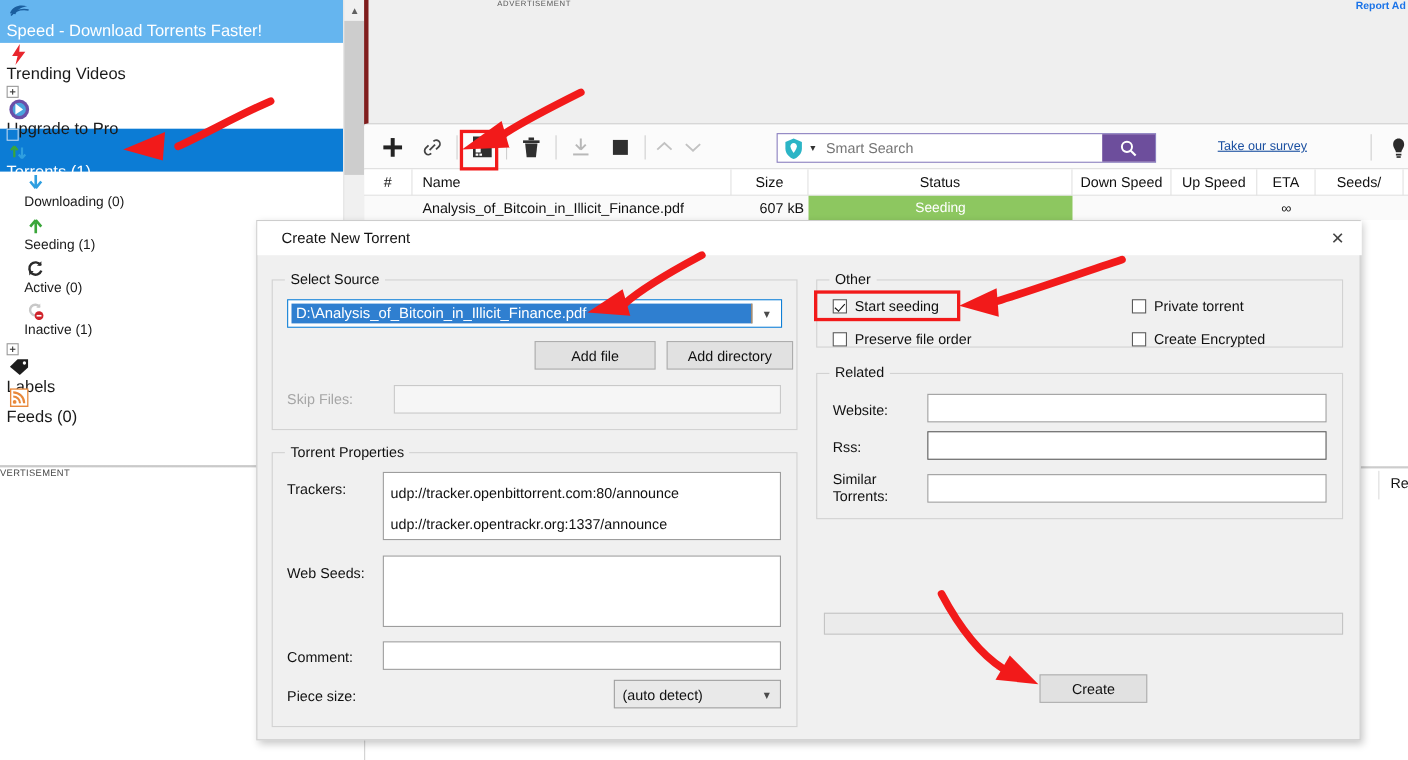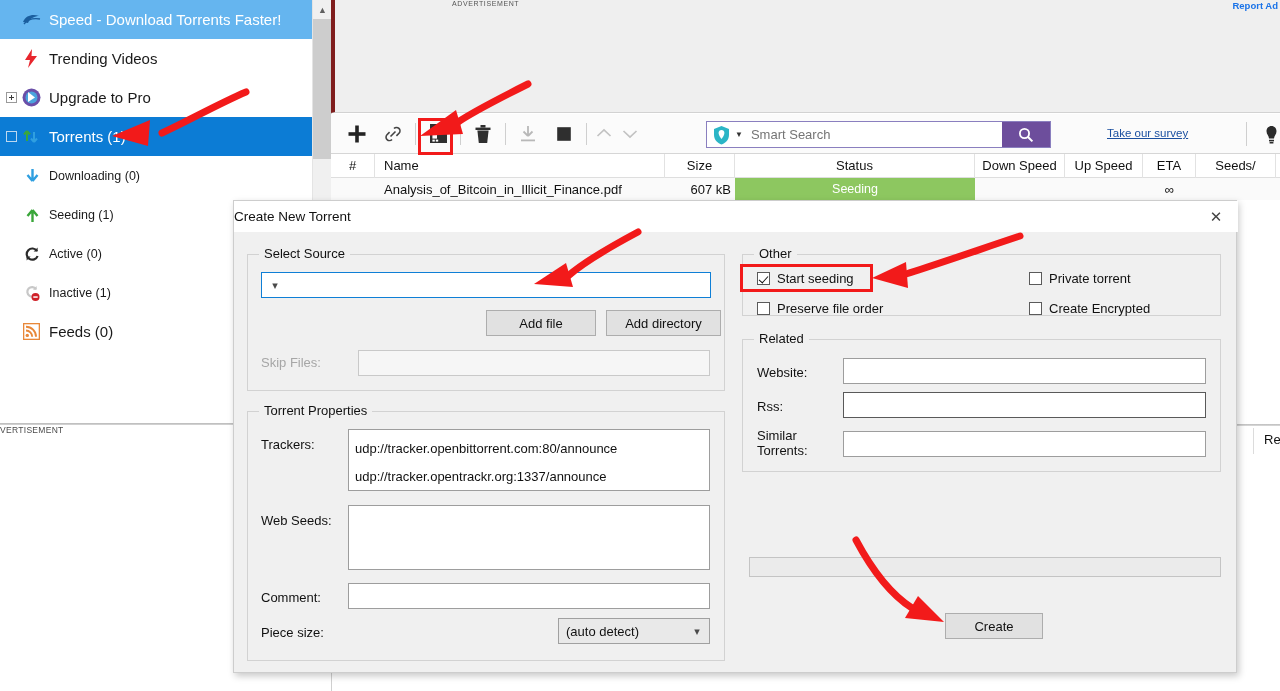--- a/index.html
+++ b/index.html
@@ -11,23 +11,23 @@
     background: #ffffff;
   }
   #root { position: relative; width: 1280px; height: 691px; }
 
   
   #sidebar {
     position: absolute; left: 0; top: 0; width: 312px; height: 424px;
     background: #ffffff; overflow: hidden;
   }
   .side-row {
-    display: flex; align-items: center;
+    display: flex; align-items: flex-start;
     height: 39px; padding-left: 6px;
-    font-size: 15px; color: #1a1a1a; white-space: nowrap;
+    font-size: 15px; color: #1a1a1a; white-space: nowrap; flex-direction: column;
   }
   .side-row.top { background: #65b5ef; color: #ffffff; font-size: 15px; }
   .side-row.sel { background: #0c7cd5; color: #ffffff; }
   .side-row .expander {
     width: 11px; height: 11px; border: 1px solid #9a9a9a;
     margin-right: 3px; position: relative; flex: 0 0 auto; background:#fff;
   }
   .side-row .expander::before {
     content: ""; position: absolute; left: 2px; top: 4px; width: 5px; height: 1px; background: #3a3a3a;
   }
@@ -152,21 +152,21 @@
   #dialog {
     position: absolute; left: 233px; top: 200px; width: 1004px; height: 473px;
     background: #f0f0f0; border: 1px solid #cdcdcd;
     box-shadow: 2px 3px 7px rgba(0,0,0,.22);
   }
   #dlg-title {
     position: absolute; left: 0; top: 0; width: 1004px; height: 31px;
     background: #ffffff; display: flex; align-items: center;
   }
   #dlg-title .t {
-    margin-left: 0; font-size: 13.5px; color: #111;
+    margin-left: 22px; font-size: 13.5px; color: #111;
   }
   #dlg-close {
     position: absolute; right: 0; top: 0; width: 44px; height: 31px;
     display: flex; align-items: center; justify-content: center;
     font-size: 15px; color: #444;
   }
 
   .group {
     position: absolute; border: 1px solid #d2d2d2;
   }
@@ -324,20 +324,30 @@
         <svg width="17" height="16" viewBox="0 0 17 16">
           <path d="M12 4 A4.8 4.8 0 1 0 12.6 8.6" stroke="#c8c8c8" stroke-width="2.2" fill="none"></path>
           <path d="M12.6 1 L12.6 4.8 L9 4.8 Z" fill="#c8c8c8"></path>
           <circle cx="11.5" cy="12" r="4" fill="#d0222a"></circle>
           <rect x="9.3" y="11.3" width="4.4" height="1.5" fill="#ffffff"></rect>
         </svg>
       </div>
       <span>Inactive (1)</span>
     </div>
 
+    <div class="side-row">
+      <div class="expander"></div>
+      <div class="ico">
+        <svg width="19" height="17" viewBox="0 0 19 17">
+          <path d="M1 8.5 L8 1.5 L17.5 1.5 L17.5 9 L10 16 Z" fill="#1d1d1d"></path>
+          <circle cx="14.2" cy="5" r="1.5" fill="#ffffff"></circle>
+        </svg>
+      </div>
+      <span>Labels</span>
+    </div>
 
     <div class="side-row">
       <div class="spacer"></div>
       <div class="ico">
         <svg width="17" height="17" viewBox="0 0 17 17">
           <rect x="0.6" y="0.6" width="15.8" height="15.8" fill="#ffffff" stroke="#e8883a" stroke-width="1.4"></rect>
           <circle cx="4.3" cy="12.4" r="1.7" fill="#e8883a"></circle>
           <path d="M3 7.5 A6.2 6.2 0 0 1 9.2 13.7" stroke="#e8883a" stroke-width="1.9" fill="none"></path>
           <path d="M3 3.7 A10 10 0 0 1 13 13.7" stroke="#e8883a" stroke-width="1.9" fill="none"></path>
         </svg>
@@ -479,20 +489,21 @@
 
     <div id="dlg-title">
       <span class="t">Create New Torrent</span>
       <div id="dlg-close">✕</div>
     </div>
 
     <div class="group" style="left:13px; top:53px; width:478px; height:137px;">
       <div class="glabel">Select Source</div>
 
       <div class="combo" style="position:absolute;left:13px;top:17px;width:450px;height:26px;">
+        <div class="val">D:\Analysis_of_Bitcoin_in_Illicit_Finance.pdf</div>
         <div class="arrow">▾</div>
       </div>
 
       <div class="wbtn" style="position:absolute;left:238px;top:55px;width:110px;height:26px;">
         <span>Add file</span>
       </div>
       <div class="wbtn" style="position:absolute;left:358px;top:55px;width:115px;height:26px;">
         <span>Add directory</span>
       </div>
 

